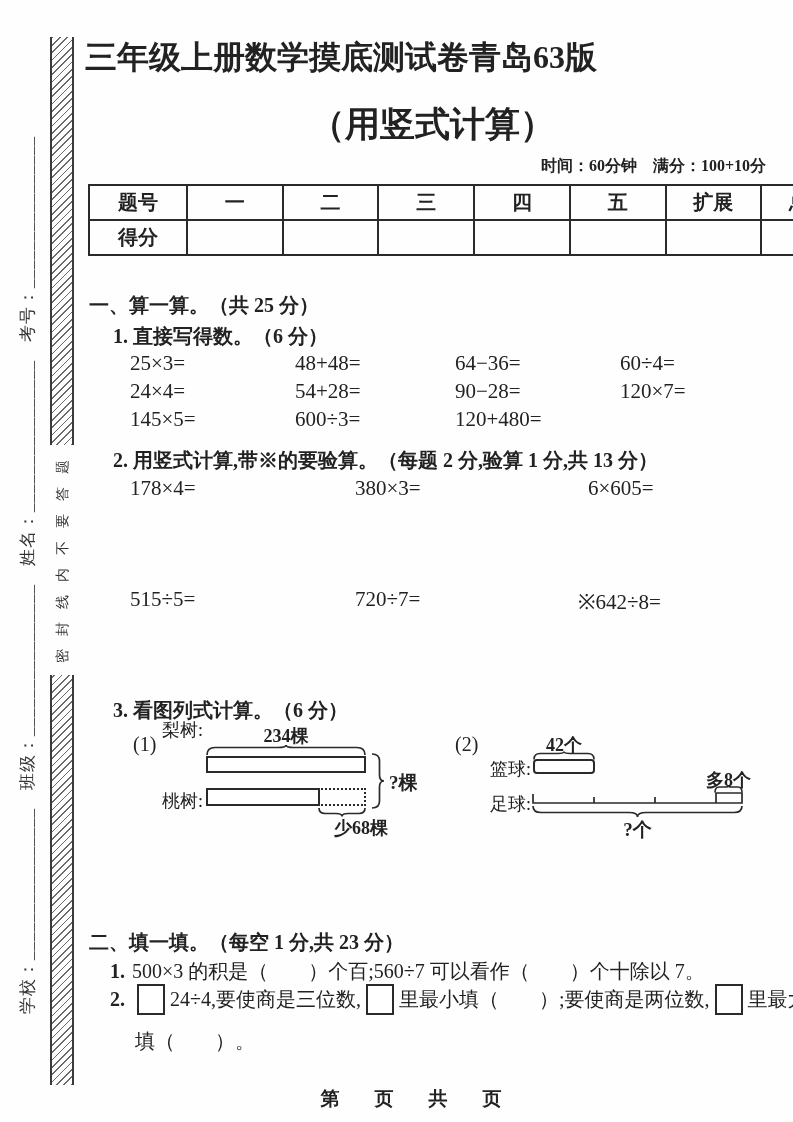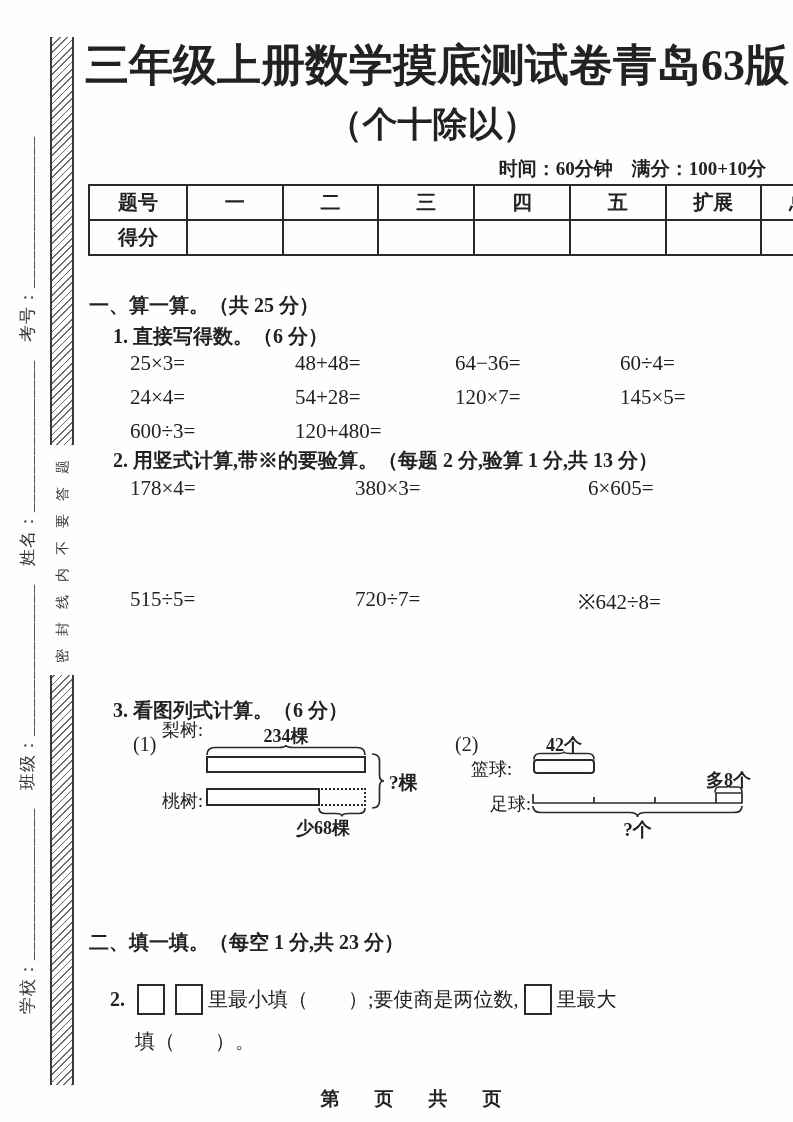--- a/index.html
+++ b/index.html
@@ -19,64 +19,64 @@
     left:63px;top:560px;transform:translate(-50%,-50%) rotate(-90deg);
     white-space:nowrap;font-size:14px;letter-spacing:13px;background:#fefefe;
     padding:5px 2px 5px 12px;color:#333;
   }
   .student-fields{
     left:27px;top:575px;transform:translate(-50%,-50%) rotate(-90deg);
     white-space:nowrap;font-size:17px;color:#333;letter-spacing:1px;
   }
 
   
-  .page-title{left:85px;top:36px;width:695px;font-size:44px;font-weight:bold;white-space:nowrap;}
+  .page-title{left:85px;top:36px;width:695px;font-size:32px;font-weight:bold;white-space:nowrap;}
   .page-subtitle{left:85px;top:101px;width:695px;text-align:center;font-size:35px;font-weight:bold;}
-  .exam-meta{left:85px;top:156px;width:681px;text-align:right;font-size:19px;font-weight:bold;}
+  .exam-meta{left:85px;top:156px;width:681px;text-align:right;font-size:16px;font-weight:bold;}
 
   
   .score-table{left:88px;top:184px;width:770px;border-collapse:collapse;table-layout:fixed;}
   .score-table th,.score-table td{
     border:2px solid #2a2a2a;height:33px;font-size:20px;font-weight:bold;
     text-align:center;padding:0;font-family:inherit;
   }
 
   
   .h-bold{font-size:20px;font-weight:bold;white-space:nowrap;}
   .s1-heading{left:89px;top:292px;}
   .q1-heading{left:113px;top:323px;}
   .q1-grid{left:130px;top:351px;width:645px;display:grid;
-    grid-template-columns:165px 160px 165px 1fr;row-gap:9px;font-size:21px;}
+    grid-template-columns:165px 160px 165px 1fr;row-gap:3px;font-size:21px;}
   .expr{font-size:21px;white-space:nowrap;}
   .q2-heading{left:113px;top:447px;}
   .q2r1-1{left:130px;top:476px;} .q2r1-2{left:355px;top:476px;} .q2r1-3{left:588px;top:476px;}
   .q2r2-1{left:130px;top:587px;} .q2r2-2{left:355px;top:587px;} .q2r2-3{left:578px;top:587px;}
   .q3-heading{left:113px;top:697px;}
 
   
   .lbl18{font-size:18px;white-space:nowrap;}
   .lbl18b{font-size:18px;font-weight:bold;white-space:nowrap;}
   .d1-num{left:133px;top:733px;font-size:20px;}
   .d1-total{left:206px;top:724px;width:160px;text-align:center;}
   .d1-brace-top{left:206px;top:744px;}
   .d1-l1{left:162px;top:718px;}
   .d1-bar1{left:206px;top:756px;width:156px;height:13px;border:2px solid #2a2a2a;background:#fff;}
   .d1-l2{left:162px;top:789px;}
   .d1-bar2{left:206px;top:788px;width:110px;height:14px;border:2px solid #2a2a2a;background:#fff;}
   .d1-bar2d{left:318px;top:788px;width:46px;height:14px;border:2px dotted #2a2a2a;border-left:none;}
   .d1-brace-right{left:371px;top:753px;}
   .d1-q{left:389px;top:770px;font-size:19px;font-weight:bold;}
   .d1-brace-bot{left:318px;top:807px;}
-  .d1-diff{left:296px;top:816px;width:92px;text-align:left;}
+  .d1-diff{left:296px;top:816px;width:92px;text-align:right;}
 
   
   .d2-num{left:455px;top:733px;font-size:20px;}
   .d2-val{left:533px;top:733px;width:62px;text-align:center;}
   .d2-brace1{left:533px;top:751px;}
-  .d2-l1{left:471px;top:757px;}
+  .d2-l1{left:490px;top:757px;}
   .d2-bar1{left:533px;top:759px;width:58px;height:11px;border:2px solid #2a2a2a;border-radius:4px;background:#fff;}
   .d2-extra{left:706px;top:768px;}
   .d2-brace-extra{left:714px;top:785px;}
   .d2-l2{left:490px;top:792px;}
   .d2-bar2{left:532px;top:791px;}
   .d2-brace-bot{left:532px;top:805px;}
   .d2-q{left:532px;top:817px;width:211px;text-align:center;font-size:19px;font-weight:bold;}
 
   
   .s2-heading{left:89px;top:929px;}
@@ -91,21 +91,21 @@
 </head>
 <body>
 
 <div class="page">
 
   <div class="abs seal-strip"></div>
   <div class="abs seal-text">密封线内不要答题</div>
   <div class="abs student-fields">学校：________________　班级：________________　姓名：________________　考号：________________</div>
 
   <div class="abs page-title">三年级上册数学摸底测试卷青岛63版</div>
-  <div class="abs page-subtitle">（个十除以）</div>
+  <div class="abs page-subtitle">（用竖式计算）</div>
   <div class="abs exam-meta">时间：60分钟　满分：100+10分</div>
 
   <table class="abs score-table">
     <colgroup>
         <col style="width:98px">
         <col>
         <col>
         <col>
         <col>
         <col>
@@ -139,20 +139,21 @@
   <div class="abs h-bold s1-heading">一、算一算。（共 25 分）</div>
   <div class="abs h-bold q1-heading">1. 直接写得数。（6 分）</div>
 
   <div class="abs q1-grid">
     <span class="expr">25×3=</span>
     <span class="expr">48+48=</span>
     <span class="expr">64−36=</span>
     <span class="expr">60÷4=</span>
     <span class="expr">24×4=</span>
     <span class="expr">54+28=</span>
+    <span class="expr">90−28=</span>
     <span class="expr">120×7=</span>
     <span class="expr">145×5=</span>
     <span class="expr">600÷3=</span>
     <span class="expr">120+480=</span>
   </div>
 
   <div class="abs h-bold q2-heading">2. 用竖式计算,带※的要验算。（每题 2 分,验算 1 分,共 13 分）</div>
   <span class="abs expr q2r1-1">178×4=</span>
   <span class="abs expr q2r1-2">380×3=</span>
   <span class="abs expr q2r1-3">6×605=</span>
@@ -195,23 +196,27 @@
   <span class="abs d2-l2 lbl18">足球:</span>
   <svg class="abs d2-bar2" width="211" height="13" viewBox="0 0 211 13">
       <path d="M1 3 L1 12 L210 12 L210 2 L184 2 L184 12 M62 6 L62 12 M123 6 L123 12" fill="none" stroke="#2a2a2a" stroke-width="1.7"></path>
     </svg>
   <svg class="abs d2-brace-bot" width="211" height="13" viewBox="0 0 211 13">
       <path d="M1 1 Q1 7.5 9 7.5 L97 7.5 Q105.5 7.5 105.5 12 Q105.5 7.5 114 7.5 L202 7.5 Q210 7.5 210 1" fill="none" stroke="#2a2a2a" stroke-width="1.7"></path>
     </svg>
   <span class="abs d2-q">?个</span>
 
   <div class="abs h-bold s2-heading">二、填一填。（每空 1 分,共 23 分）</div>
+  <div class="abs s2q1">
+    <span class="qnum">1.</span><span>500×3 的积是（　　）个百;560÷7 可以看作（　　）个十除以 7。</span>
+  </div>
   <div class="abs s2q2-l1">
     <span class="qnum">2.</span>
     <span class="blank-box"></span>
+    <span>24÷4,要使商是三位数,</span>
     <span class="blank-box"></span>
     <span>里最小填（　　）;要使商是两位数,</span>
     <span class="blank-box"></span>
     <span>里最大</span>
   </div>
   <div class="abs s2q2-l2">填（　　）。</div>
 
   <div class="abs footer">第　页　共　页</div>
 
 </div>

